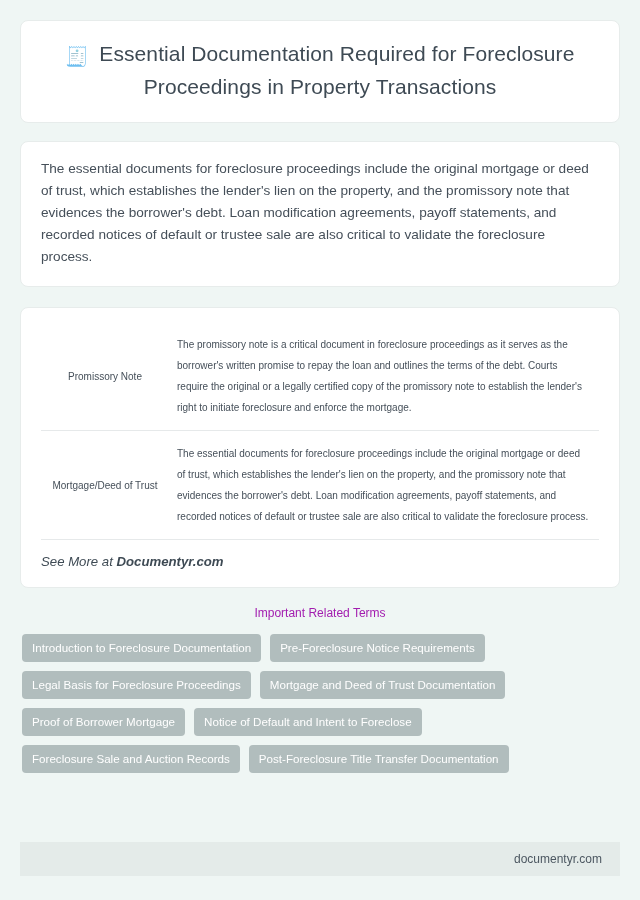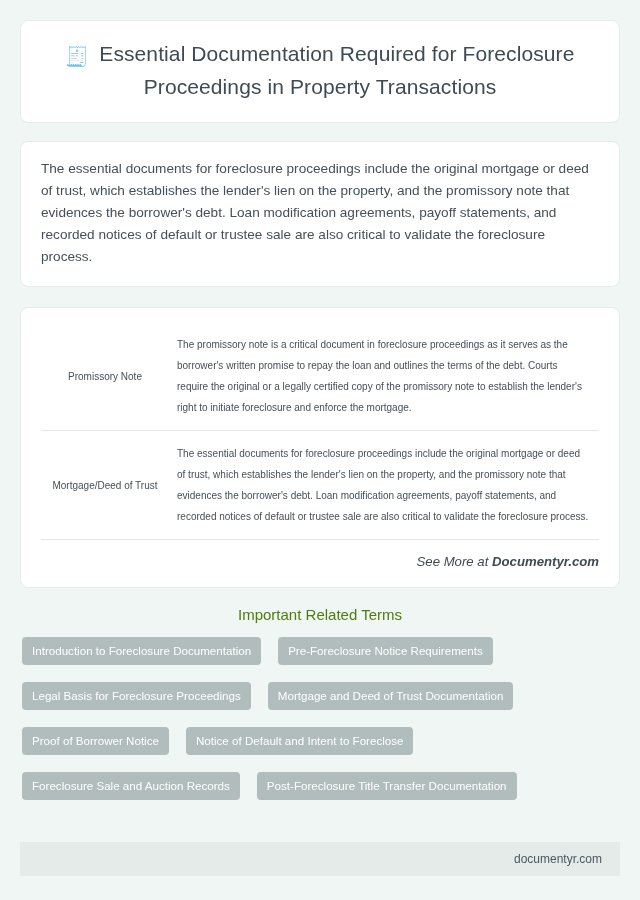--- a/index.html
+++ b/index.html
@@ -86,42 +86,42 @@
     width: 128px;
     padding-left: 10px;
     padding-right: 16px;
     color: #454f59;
     text-align: center;
   }
   td.definition {
     padding-left: 16px;
   }
   .see-more {
-    text-align: right;
+    text-align: left;
     font-size: 13.2px;
     font-style: italic;
     color: #3e4a54;
     padding: 14px 0 6px 0;
   }
   .see-more .brand {
     font-weight: bold;
   }
 
   
   .terms-heading {
     text-align: center;
-    font-size: 15px;
-    color: #4d7c0f;
+    font-size: 12px;
+    color: #a21caf;
     margin: 0 0 14px 0;
     font-weight: normal;
   }
   .tag-cloud {
     display: flex;
     flex-wrap: wrap;
-    gap: 17px;
+    gap: 9px;
     padding: 0 2px;
     margin-bottom: 28px;
     text-align: right;
   }
   .tag {
     background: #b1bdbd;
     color: #ffffff;
     font-size: 11.6px;
     line-height: 14px;
     padding: 7px 10px;
@@ -175,21 +175,21 @@
     <div class="see-more"><span>See More at </span><span class="brand">Documentyr.com</span></div>
   </div>
 
   <h2 class="terms-heading">Important Related Terms</h2>
 
   <div class="tag-cloud">
     <span class="tag">Introduction to Foreclosure Documentation</span>
     <span class="tag">Pre-Foreclosure Notice Requirements</span>
     <span class="tag">Legal Basis for Foreclosure Proceedings</span>
     <span class="tag">Mortgage and Deed of Trust Documentation</span>
-    <span class="tag">Proof of Borrower Notice</span>
+    <span class="tag">Proof of Borrower Mortgage</span>
     <span class="tag">Notice of Default and Intent to Foreclose</span>
     <span class="tag">Foreclosure Sale and Auction Records</span>
     <span class="tag">Post-Foreclosure Title Transfer Documentation</span>
   </div>
 
   <div class="footer-bar">
     <span class="footer-text">documentyr.com</span>
   </div>
   <div class="footer-spacer"></div>
 

